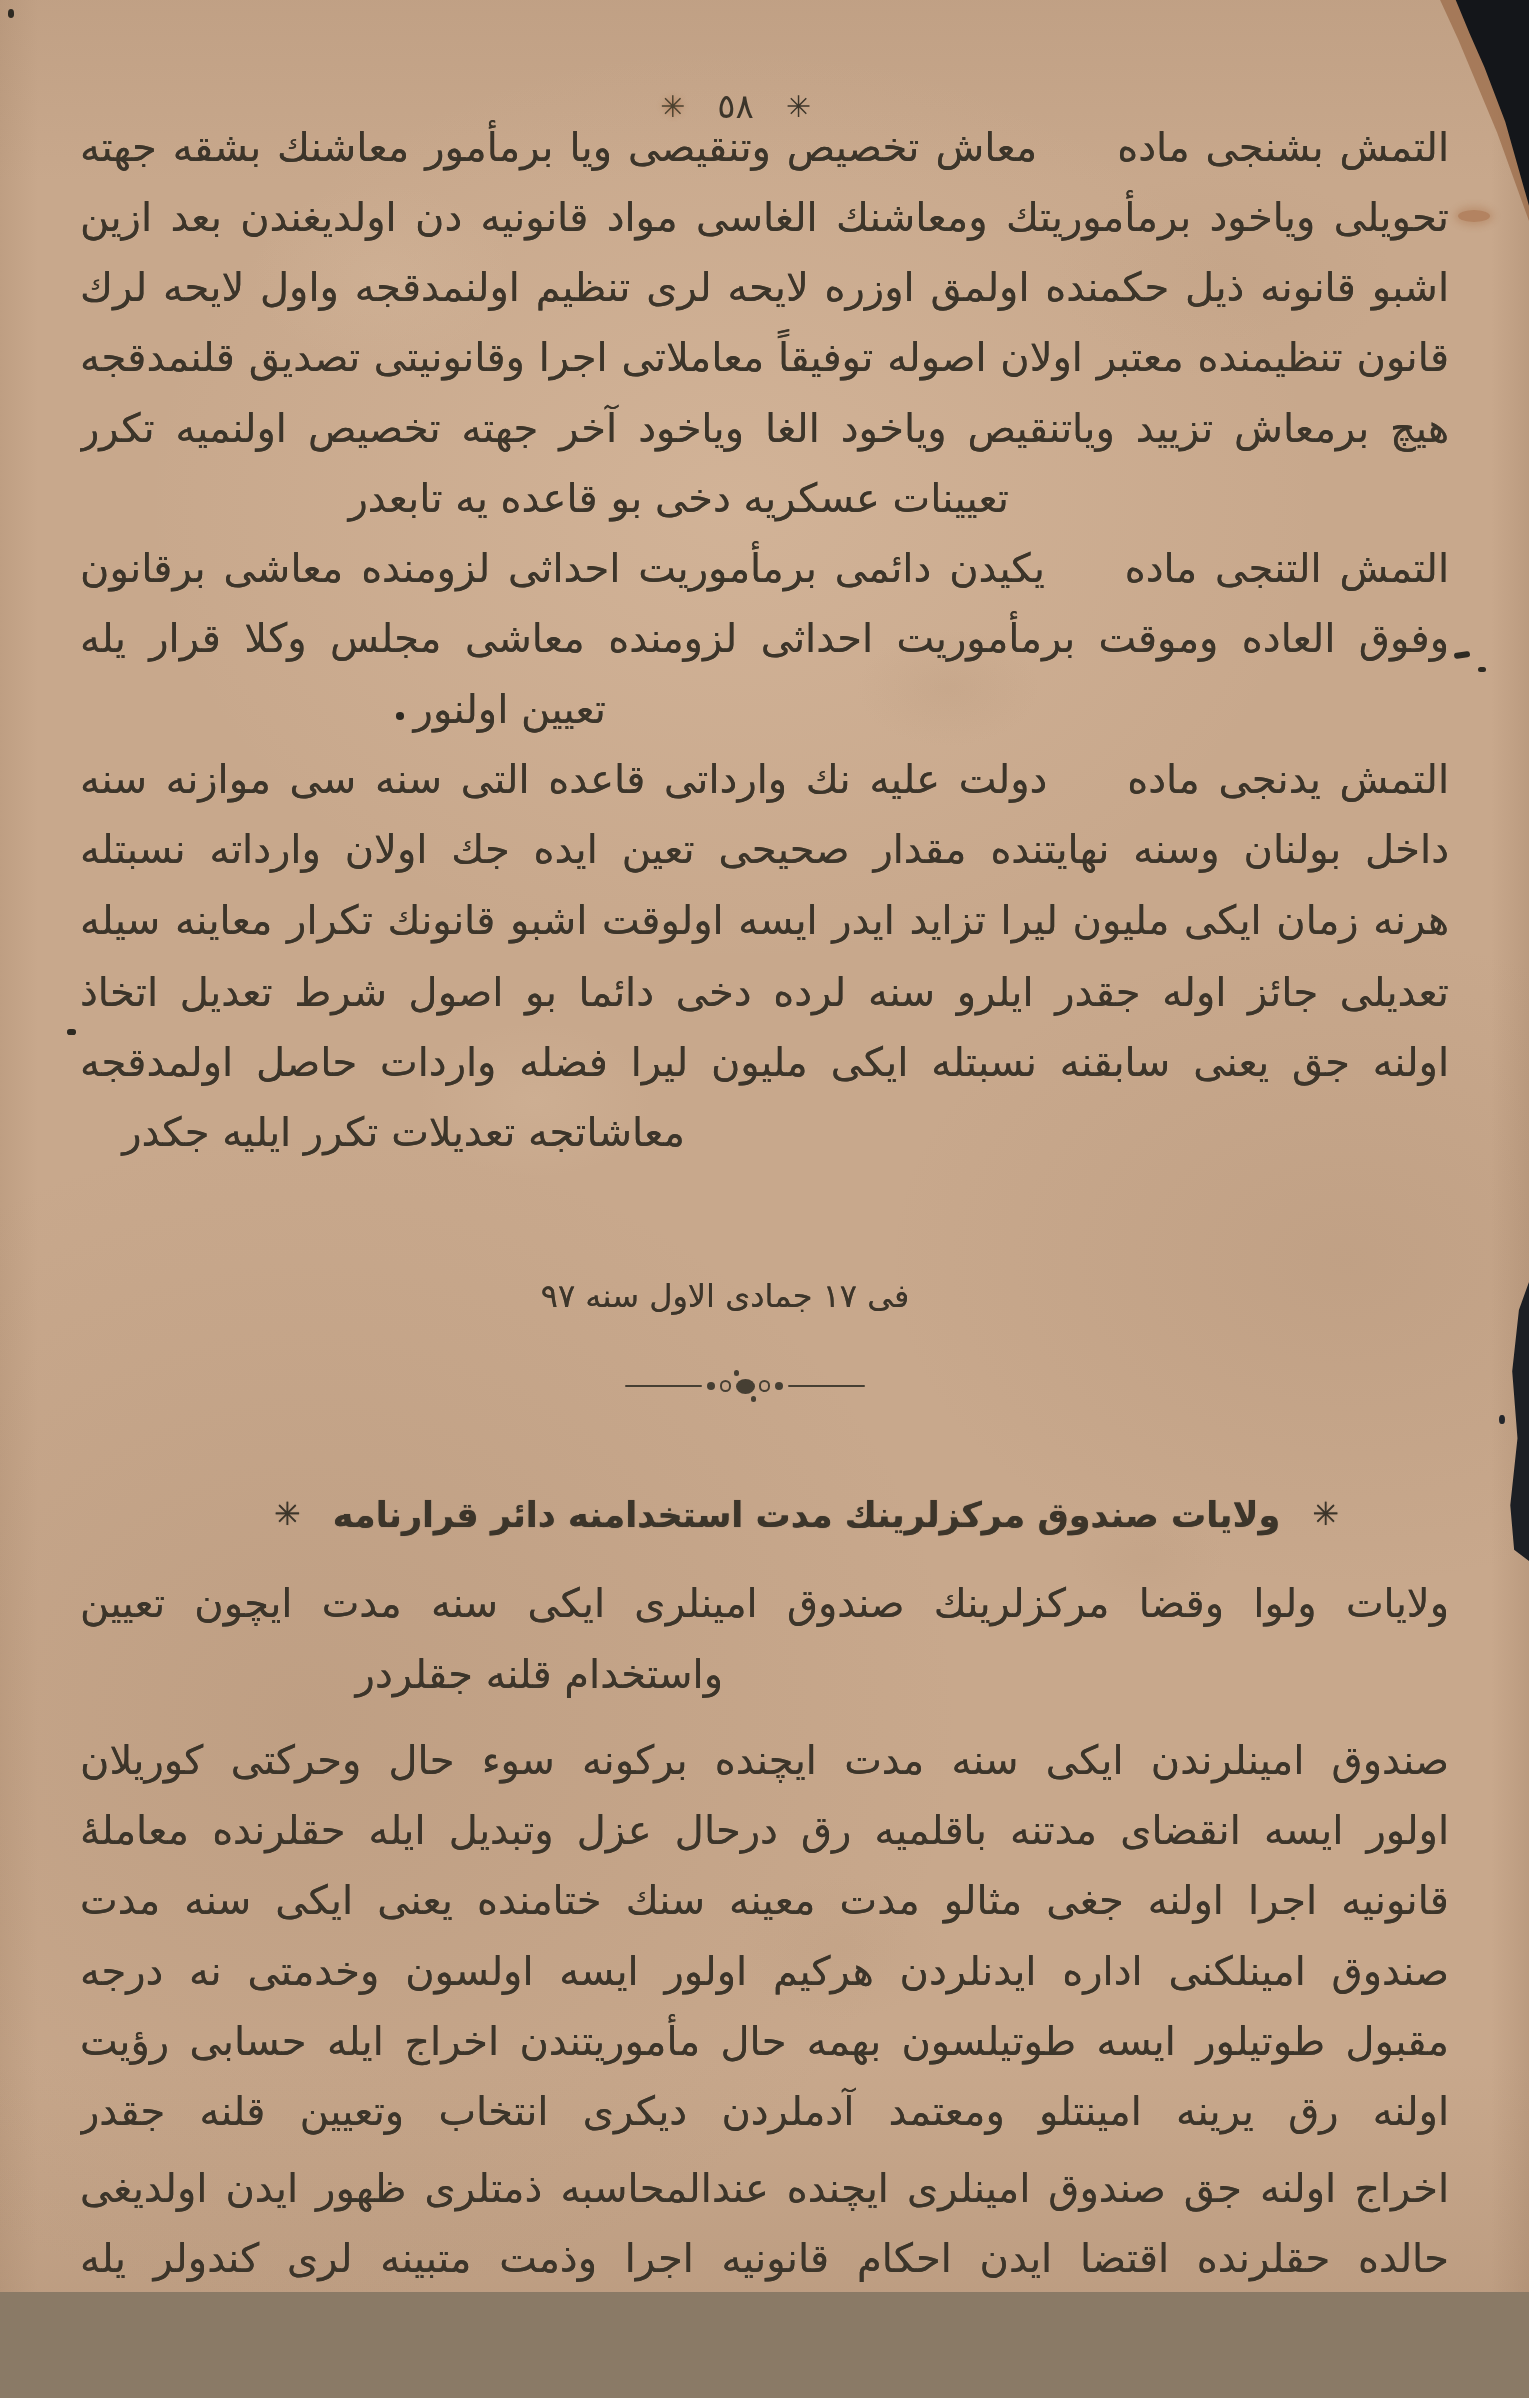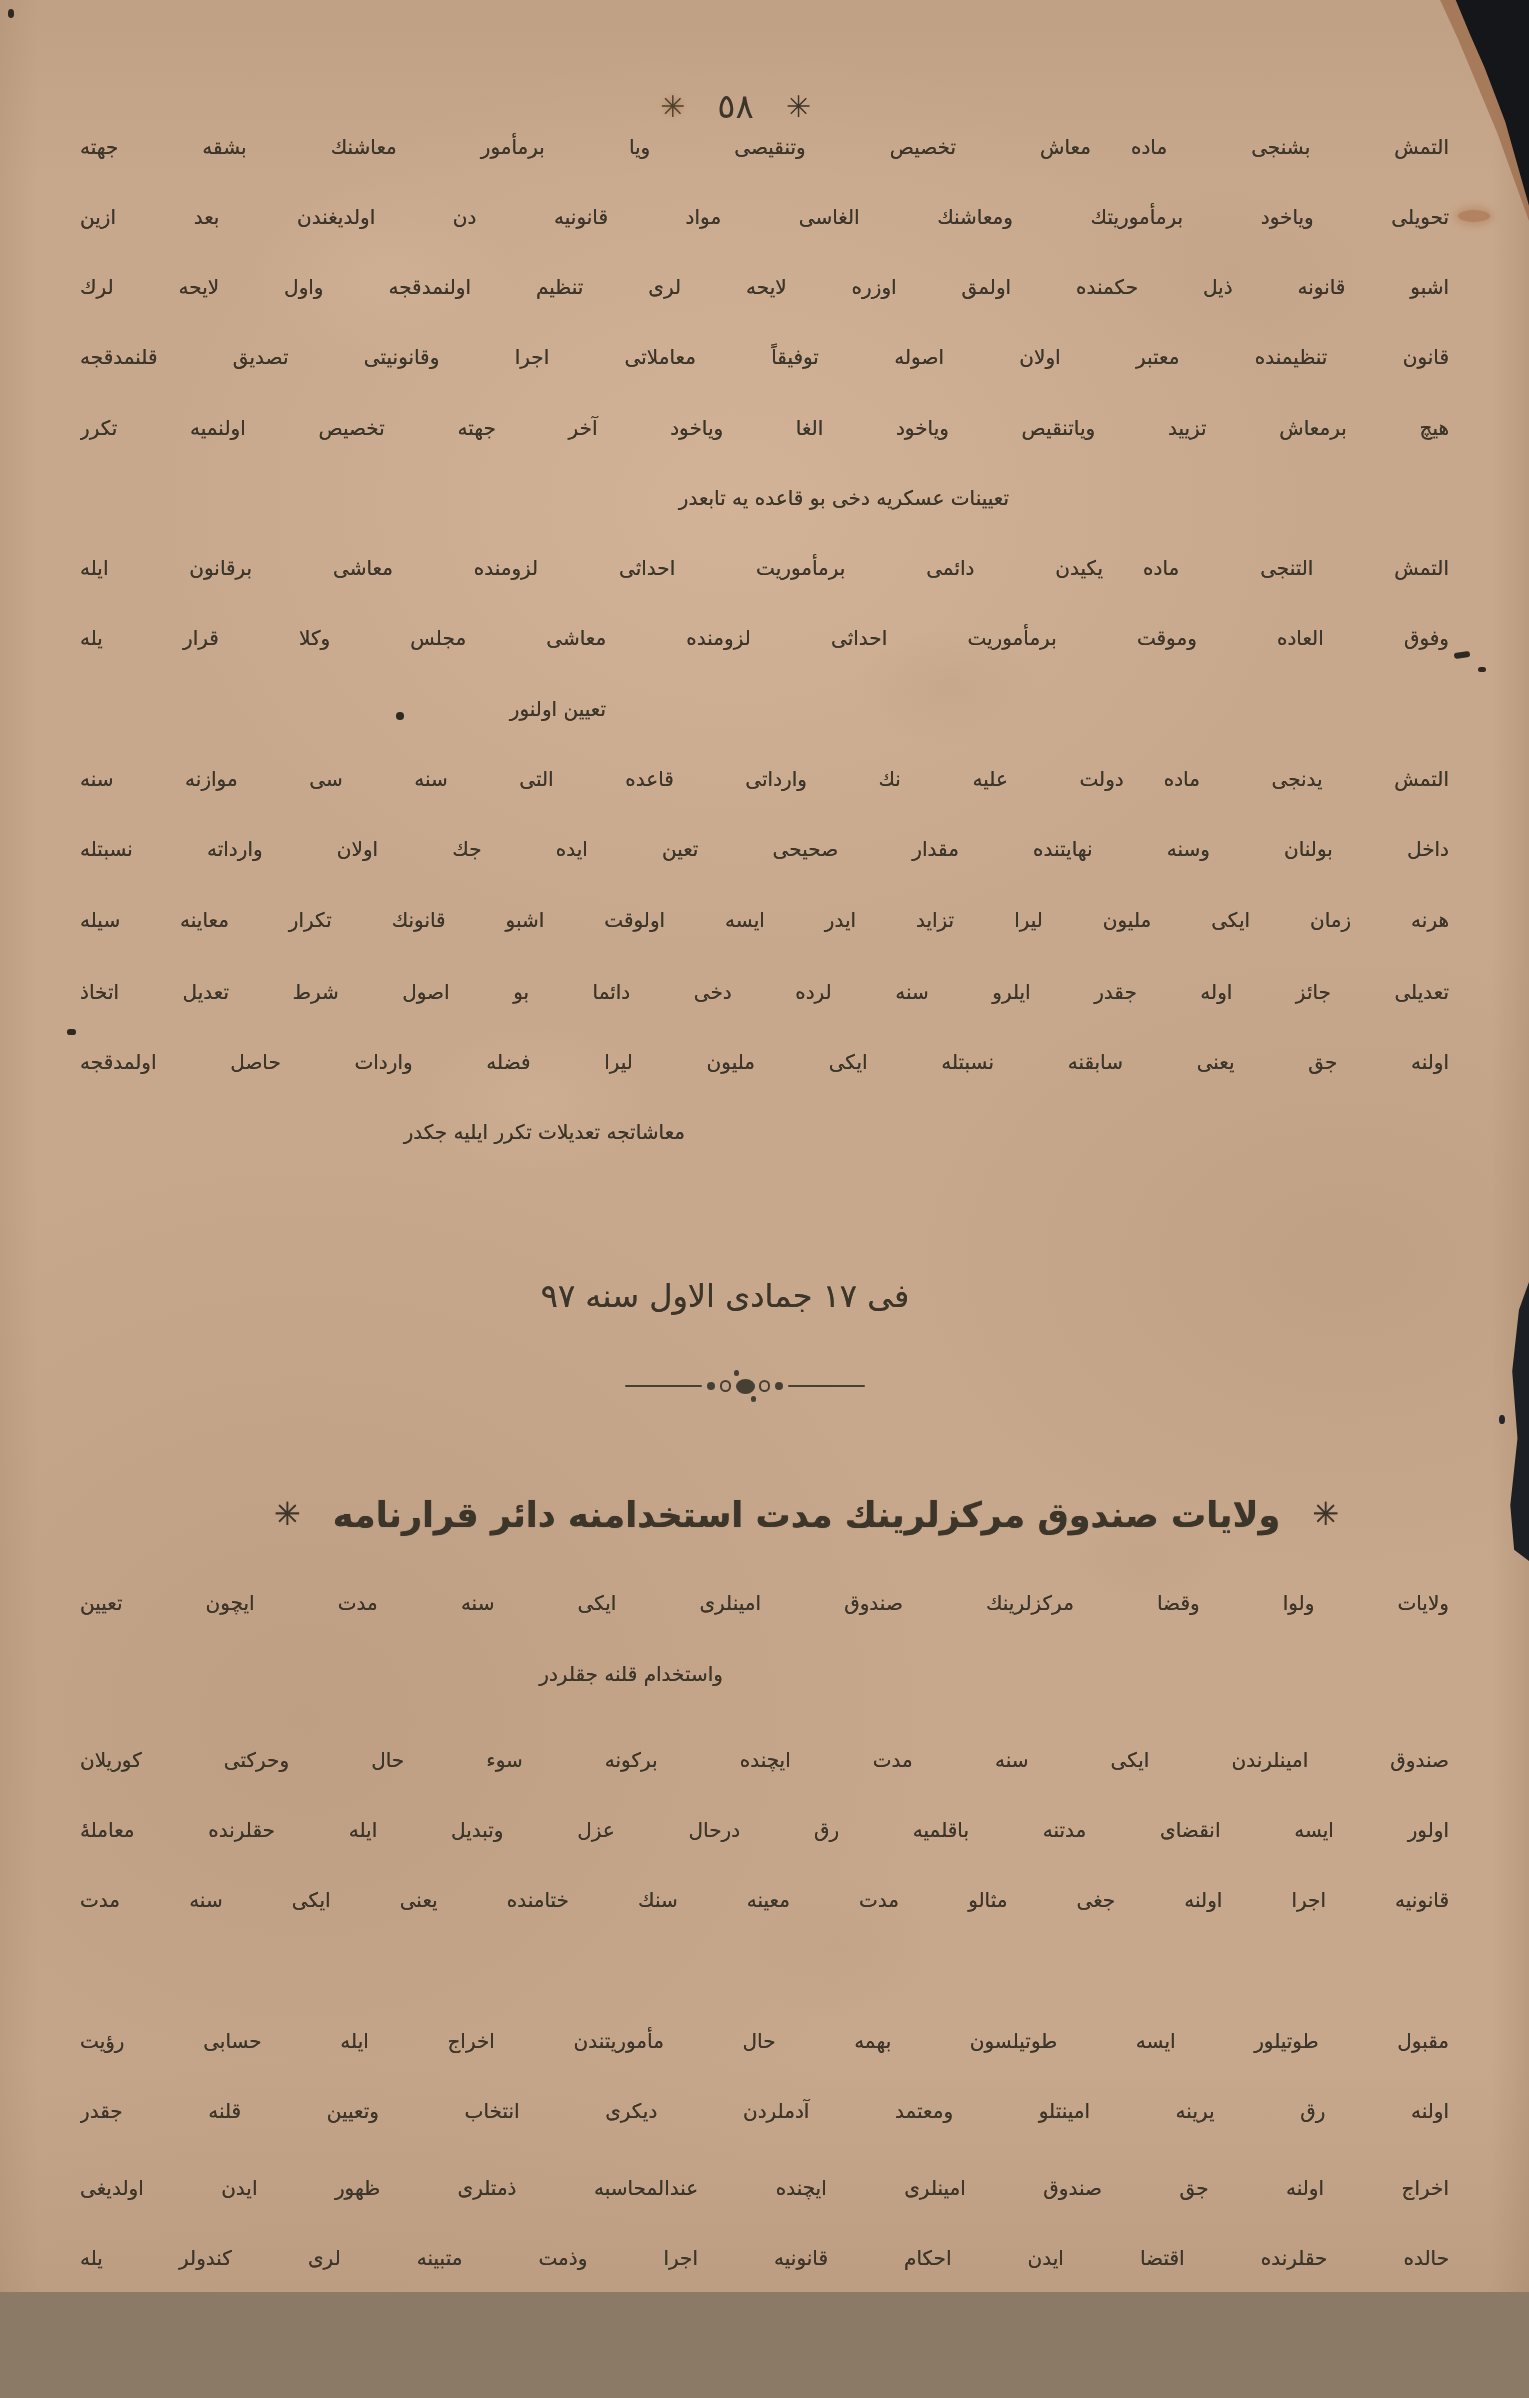--- a/index.html
+++ b/index.html
@@ -22,21 +22,21 @@
       radial-gradient(131px 84px at 62% 30%, rgba(176,144,115,.18), rgba(176,144,115,0) 70%),
       radial-gradient(169px 112px at 35% 48%, rgba(224,198,170,.2), rgba(224,198,170,0) 70%),
       radial-gradient(112px 75px at 75% 68%, rgba(176,144,115,.15), rgba(176,144,115,0) 70%),
       radial-gradient(187px 131px at 25% 12%, rgba(224,198,170,.18), rgba(224,198,170,0) 70%),
       radial-gradient(150px 103px at 55% 85%, rgba(176,144,115,.14), rgba(176,144,115,0) 70%),
       radial-gradient(244px 150px at 80% 12%, rgba(176,144,115,.12), rgba(176,144,115,0) 70%);
   }
   .textlayer{position:absolute;left:80px;right:80px;top:0;bottom:0;direction:rtl;}
   .line{
     position:absolute;left:0;right:0;height:73px;line-height:73px;
-    font-size:20px;overflow:hidden;
+    font-size:40px;overflow:hidden;
     text-shadow:0 0 0.6px rgba(50,44,34,.8);
   }
   .j{text-align:justify;text-align-last:justify;text-justify:inter-word;}
   .tail{text-align:right;}
   .pagenum-row{
     position:absolute;left:0;right:0;top:73px;height:66px;line-height:66px;
     text-align:center;padding-left:0;padding-right:58px;font-size:34px;
   }
   .pagenum-row .orn{font-size:30px;vertical-align:0.9px;}
   .orn-gap{display:inline-block;width:32px;}
@@ -114,20 +114,21 @@
 
     <div class="dateline">فى ١٧ جمادى الاول سنه ٩٧</div>
 
     <div class="heading"><span class="orn">✳</span><span>ولايات صندوق مركزلرينك مدت استخدامنه دائر قرارنامه</span><span class="orn">✳</span></div>
 
     <div class="line j" style="top:1567px">ولايات ولوا وقضا مركزلرينك صندوق امينلرى ايكى سنه مدت ايچون تعيين</div>
     <div class="line tail" style="top:1638px;padding-right:726px">واستخدام قلنه جقلردر</div>
     <div class="line j" style="top:1724px">صندوق امينلرندن ايكى سنه مدت ايچنده بركونه سوء حال وحركتى كوريلان</div>
     <div class="line j" style="top:1794px">اولور ايسه انقضاى مدتنه باقلميه رق درحال عزل وتبديل ايله حقلرنده معاملهٔ</div>
     <div class="line j" style="top:1864px">قانونيه اجرا اولنه جغى مثالو مدت معينه سنك ختامنده يعنى ايكى سنه مدت</div>
+    <div class="line j" style="top:1935px">صندوق امينلكنى اداره ايدنلردن هركيم اولور ايسه اولسون وخدمتى نه درجه</div>
     <div class="line j" style="top:2005px">مقبول طوتيلور ايسه طوتيلسون بهمه حال مأموريتندن اخراج ايله حسابى رؤيت</div>
     <div class="line j" style="top:2075px">اولنه رق يرينه امينتلو ومعتمد آدملردن ديكرى انتخاب وتعيين قلنه جقدر</div>
     <div class="line j" style="top:2152px">اخراج اولنه جق صندوق امينلرى ايچنده عندالمحاسبه ذمتلرى ظهور ايدن اولديغى</div>
     <div class="line j" style="top:2222px">حالده حقلرنده اقتضا ايدن احكام قانونيه اجرا وذمت متبينه لرى كندولر يله</div>
   </div>
 
   <div class="divider">
     <i class="rl"></i>
       <i class="s8"></i>
       <i class="ring"></i>

